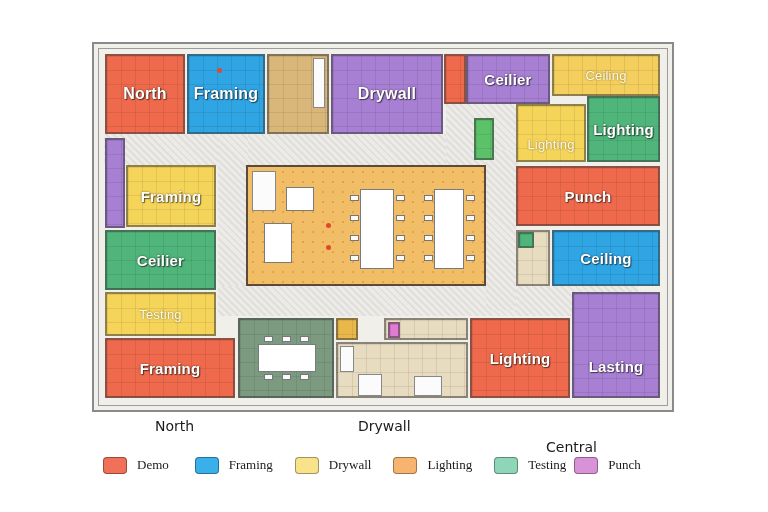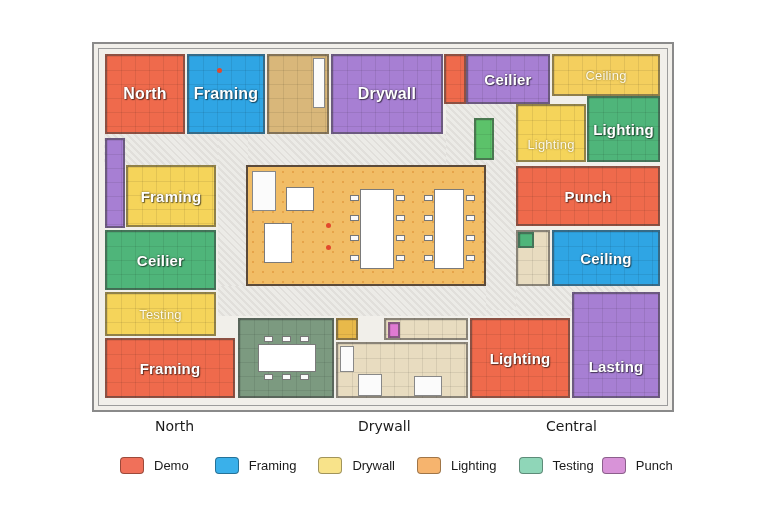--- a/index.html
+++ b/index.html
@@ -25,21 +25,21 @@
   .c-punch { background-color:#a77fd3; }
   .c-tan { background-color:#d9b77a; }
   .c-sage { background-color:#7c9a80; }
   .c-beige { background-color:#e8dcc0; }
   .conf { position:absolute; left:246px; top:165px; width:240px; height:121px; border:2px solid #5b4a3a; box-sizing:border-box;
           background:#f1bd66; background-image:radial-gradient(#e6a44a 1px, transparent 1.5px); background-size:10px 10px; }
   .table { position:absolute; background:#ffffff; border:1px solid #7a7a7a; box-sizing:border-box; }
   .chair { position:absolute; width:9px; height:6px; background:#fafafa; border:1px solid #777; box-sizing:border-box; }
   .fix { position:absolute; background:#fbfbfb; border:1px solid #888; box-sizing:border-box; }
   .sector { position:absolute; top:418px; font-family:"DejaVu Sans", sans-serif; font-size:14px; color:#1a1a1a; }
-  .legend { position:absolute; top:455px; left:120px; height:20px; display:flex; align-items:center; font-family:Liberation Sans, sans-serif; font-size:13px; color:#1a1a1a; }
+  .legend { position:absolute; top:455px; left:103px; height:20px; display:flex; align-items:center; font-family:Liberation Serif, serif; font-size:13px; color:#1a1a1a; }
   .legend-item { display:flex; align-items:center; margin-right:22px; }
   .legend-item:last-child { margin-right:12px; }
   .swatch { width:24px; height:17px; border-radius:4px; border:1px solid rgba(0,0,0,0.35); box-sizing:border-box; margin-right:10px; }
   .dot { position:absolute; width:5px; height:5px; border-radius:50%; background:#e2482c; }
 </style>
 </head>
 <body>
 
 <div class="plan"></div>
 <div class="plan-inner"></div>
@@ -148,21 +148,21 @@
 </div>
 <div class="room c-demo" style="left:470px;top:318px;width:100px;height:80px;">
   <span class="room-label lbl-md">Lighting</span>
 </div>
 <div class="room c-punch" style="left:572px;top:292px;width:88px;height:106px;">
   <span class="room-label lbl-md" style="margin-top:42px;">Lasting</span>
 </div>
 
 <div class="sector" style="left:155px;">North</div>
 <div class="sector" style="left:358px;">Drywall</div>
-<div class="sector" style="left:546px;">Central</div>
+<div class="sector" style="left:546px;margin-top:21px;">Central</div>
 
 <div class="legend">
   <div class="legend-item">
     <span class="swatch" style="background:#f0705a;"></span>
     <span>Demo</span>
   </div>
   <div class="legend-item" style="margin-left:4px;">
     <span class="swatch" style="background:#3ab0ea;"></span>
     <span>Framing</span>
   </div>

